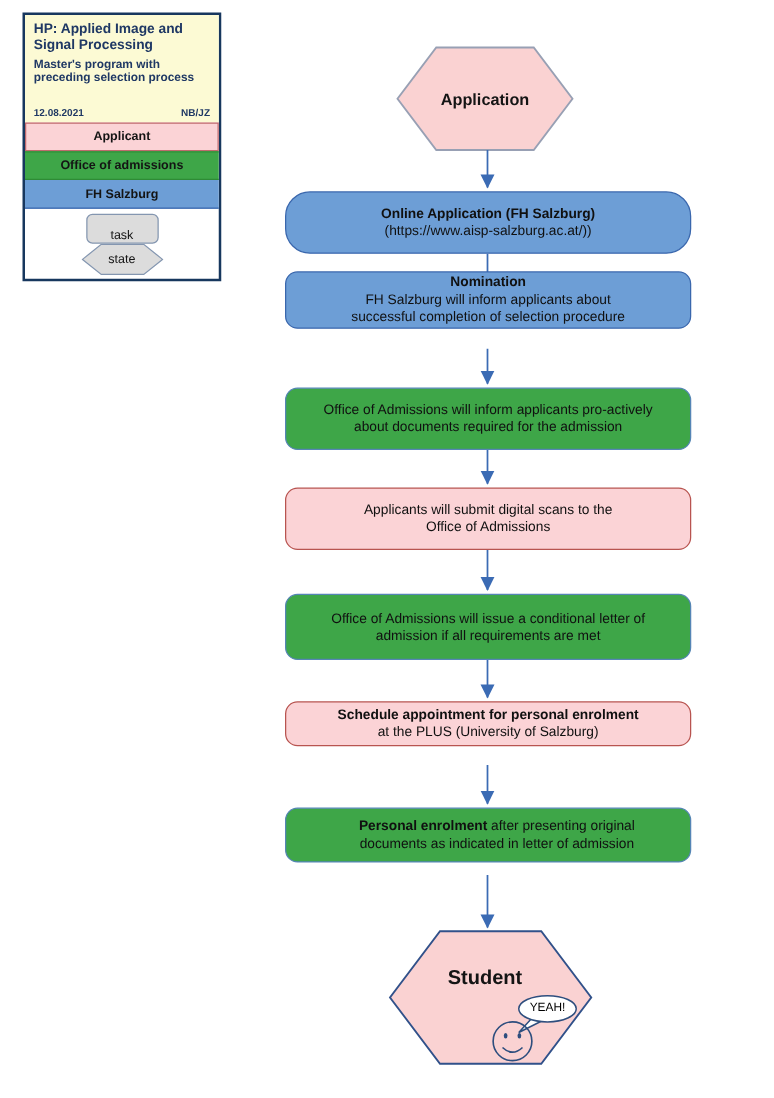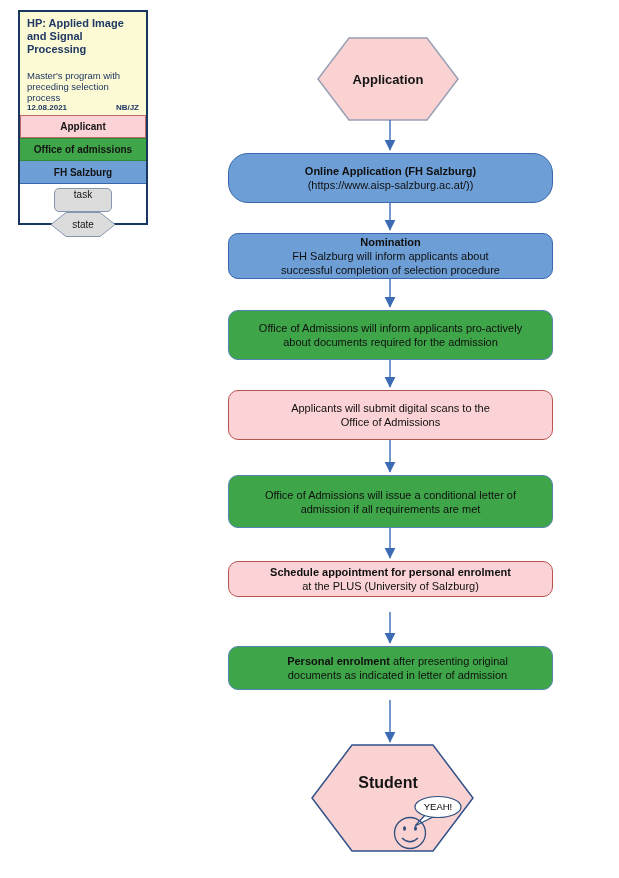--- a/index.html
+++ b/index.html
@@ -2,43 +2,43 @@
 <html><head>
 <meta charset="utf-8">
 <style>
   html,body{margin:0;padding:0;background:#fff;}
   #canvas{
     position:relative;width:619px;height:878px;background:#ffffff;overflow:hidden;
     font-family:"Liberation Sans",sans-serif;color:#141414;
   }
   
   #legend{
-    position:absolute;left:18px;top:10px;width:130px;height:215px;
+    position:absolute;left:18px;top:10px;width:159px;height:215px;
     border:2px solid #17375E;background:#fff;box-sizing:border-box;
     display:flex;flex-direction:column;
   }
   #legend-header{
     background:#FCFAD4;flex:0 0 86px;box-sizing:border-box;
     padding:5px 7px 3px 7px;display:flex;flex-direction:column;
   }
   #legend-title{font-size:11px;font-weight:bold;color:#1F3864;line-height:13px;}
-  #legend-subtitle{font-size:9.5px;color:#1F3864;line-height:11px;margin-top:14px;}
+  #legend-subtitle{font-size:9.5px;color:#1F3864;line-height:11px;margin-top:3px;font-weight:bold;}
   #legend-meta{margin-top:auto;display:flex;justify-content:space-between;
     font-size:8px;font-weight:bold;color:#1F3864;}
   .legend-row{
     flex:0 0 23px;display:flex;align-items:center;justify-content:center;
     font-size:10px;font-weight:bold;box-sizing:border-box;
   }
   .legend-row.applicant{background:#FBD3D6;border:1px solid #C06A6E;}
   .legend-row.office{background:#3EA648;border-top:1px solid #2E8B35;border-bottom:1px solid #2E8B35;}
   .legend-row.fh{background:#6D9ED6;border-bottom:1px solid #3A67AD;}
   #legend-shapes{flex:1;display:flex;flex-direction:column;align-items:center;justify-content:space-evenly;padding:4px 0;}
   #legend-task{
     width:56px;height:22px;background:#DCDCDC;border:1px solid #8496B0;border-radius:5px;
-    display:flex;align-items:flex-start;justify-content:center;font-size:10px;
+    display:flex;align-items:flex-end;justify-content:center;font-size:10px;
   }
   #legend-state{position:relative;width:66px;height:25px;}
   #legend-state .hexlabel{
     position:absolute;inset:0;display:flex;align-items:center;justify-content:center;font-size:10px;
   }
   
   .box{
     position:absolute;left:228px;width:325px;box-sizing:border-box;border-radius:10px;
     display:flex;flex-direction:column;align-items:center;justify-content:center;
     text-align:center;font-size:11px;line-height:14px;color:#101010;padding:2px 10px;
@@ -126,21 +126,21 @@
 
   <div id="application-label" class="hex-label">Application</div>
   <div id="student-label" class="hex-label">Student</div>
   <div id="bubble-label">YEAH!</div>
 
   <div class="box fh" style="top:153px;height:50px;border-radius:20px;">
     <div><span class="b">Online Application (FH Salzburg)</span></div>
     <div><span>(https://www.aisp-salzburg.ac.at/))</span></div>
   </div>
 
-  <div class="box fh" style="top:233px;height:46px;">
+  <div class="box fh" style="top:217px;height:46px;">
     <div><span class="b">Nomination</span></div>
     <div><span>FH Salzburg will inform applicants about</span></div>
     <div><span>successful completion of selection procedure</span></div>
   </div>
 
   <div class="box office" style="top:310px;height:50px;">
     <div><span>Office of Admissions will inform applicants pro-actively</span></div>
     <div><span>about documents required for the admission</span></div>
   </div>
 

